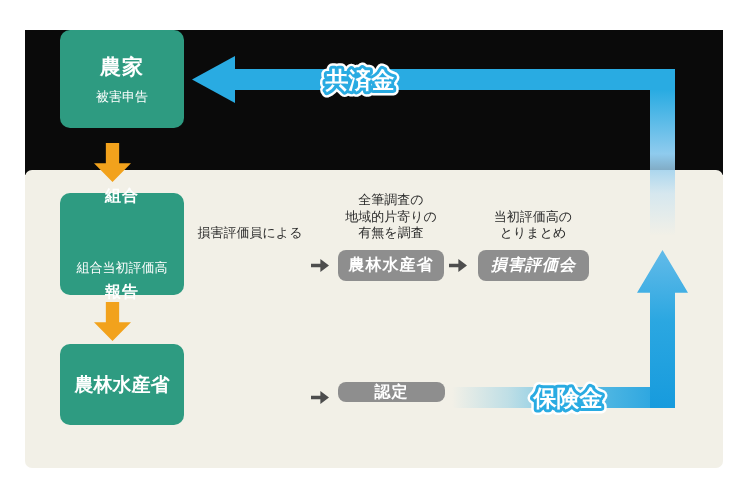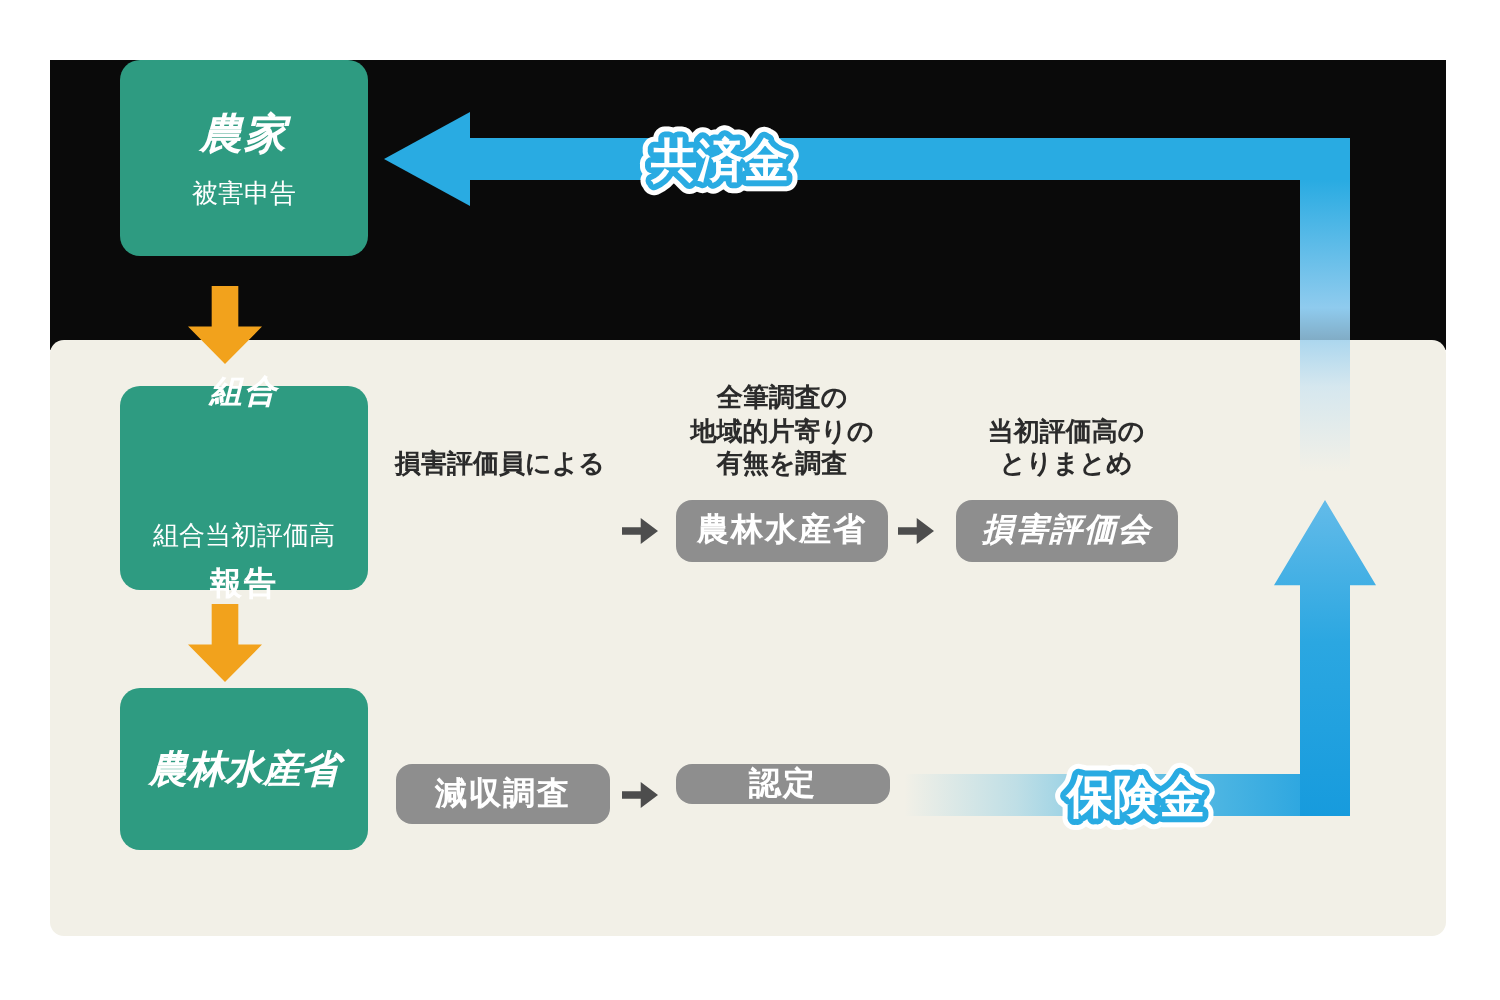--- a/index.html
+++ b/index.html
@@ -27,21 +27,21 @@
     clip-path:polygon(32% 0,68% 0,68% 52%,100% 52%,50% 100%,0 52%,32% 52%);}
   .oa1{left:94px;top:143px;}
   .oa2{left:94px;top:302px;}
 
   
   .entity{position:absolute;left:60px;width:124px;background:var(--green);border-radius:10px;
     color:#ffffff;display:flex;flex-direction:column;align-items:center;justify-content:center;text-align:center;}
   .entity.farmer{top:30px;height:98px;gap:7px;}
   .entity.association{top:193px;height:102px;gap:5px;}
   .entity.ministry{top:344px;height:81px;}
-  .entity-title{font-size:21px;font-weight:bold;letter-spacing:1px;font-style:italic;}
+  .entity-title{font-size:21px;font-weight:bold;letter-spacing:1px;}
   .association .entity-title,.association .entity-title2{font-size:16px;font-weight:bold;letter-spacing:1px;}
   .ministry .entity-title{font-size:19px;font-weight:bold;letter-spacing:0px;}
   .entity-sub{font-size:13px;}
   .association .entity-sub{font-size:13px;letter-spacing:0px;margin-top:47px;}
 
   
   .step{position:absolute;background:var(--gray-box);border-radius:8px;color:#ffffff;
     display:flex;align-items:center;justify-content:center;font-size:16px;font-weight:bold;letter-spacing:1px;}
   .s-chousa{left:198px;top:250px;width:107px;height:31px;}
   .s-nukitori{left:338px;top:250px;width:106px;height:31px;}
@@ -50,21 +50,21 @@
   .s-nintei{left:338px;top:382px;width:107px;height:20px;}
 
   .step-arrow{position:absolute;width:18px;height:13px;background:var(--arrow-dark);
     clip-path:polygon(0 36%,52% 36%,52% 0,100% 50%,52% 100%,52% 64%,0 64%);}
   .sa1{left:311px;top:259px;}
   .sa2{left:449px;top:259px;}
   .sa3{left:311px;top:391px;}
 
   
   .step-note{position:absolute;bottom:258px;width:160px;text-align:center;color:var(--text-dark);
-    font-size:13px;line-height:1.28;white-space:pre-line;font-weight:bold;}
+    font-size:13px;line-height:1.28;white-space:pre-line;}
   .n1{left:170px;}
   .n2{left:311px;}
   .n3{left:453px;}
 
   
   .labels{position:absolute;left:0;top:0;width:750px;height:500px;overflow:visible;pointer-events:none;}
   .labels text{font-family:"DejaVu Sans","Liberation Sans",sans-serif;font-size:23px;font-weight:bold;
     text-anchor:middle;stroke-linejoin:round;}
   .t-outer{fill:#ffffff;stroke:#ffffff;stroke-width:11px;}
   .t-mid{fill:var(--blue);stroke:var(--blue);stroke-width:6px;}
@@ -108,21 +108,20 @@
 地域的片寄りの
 有無を調査</div>
   <div class="step-note n3">当初評価高の
 とりまとめ</div>
 
   <div class="step-arrow sa1"></div>
   <div class="step s-nukitori">農林水産省</div>
   <div class="step-arrow sa2"></div>
   <div class="step s-hyoukakai">損害評価会</div>
 
-  <div class="step s-genshu">減収調査</div>
   <div class="step-arrow sa3"></div>
   <div class="step s-nintei">認定</div>
 
   <svg class="labels">
     <g>
       <text class="t-outer" x="360" y="88">共済金</text>
       <text class="t-mid" x="360" y="88">共済金</text>
       <text class="t-fill" x="360" y="88">共済金</text>
     </g>
     <g>

